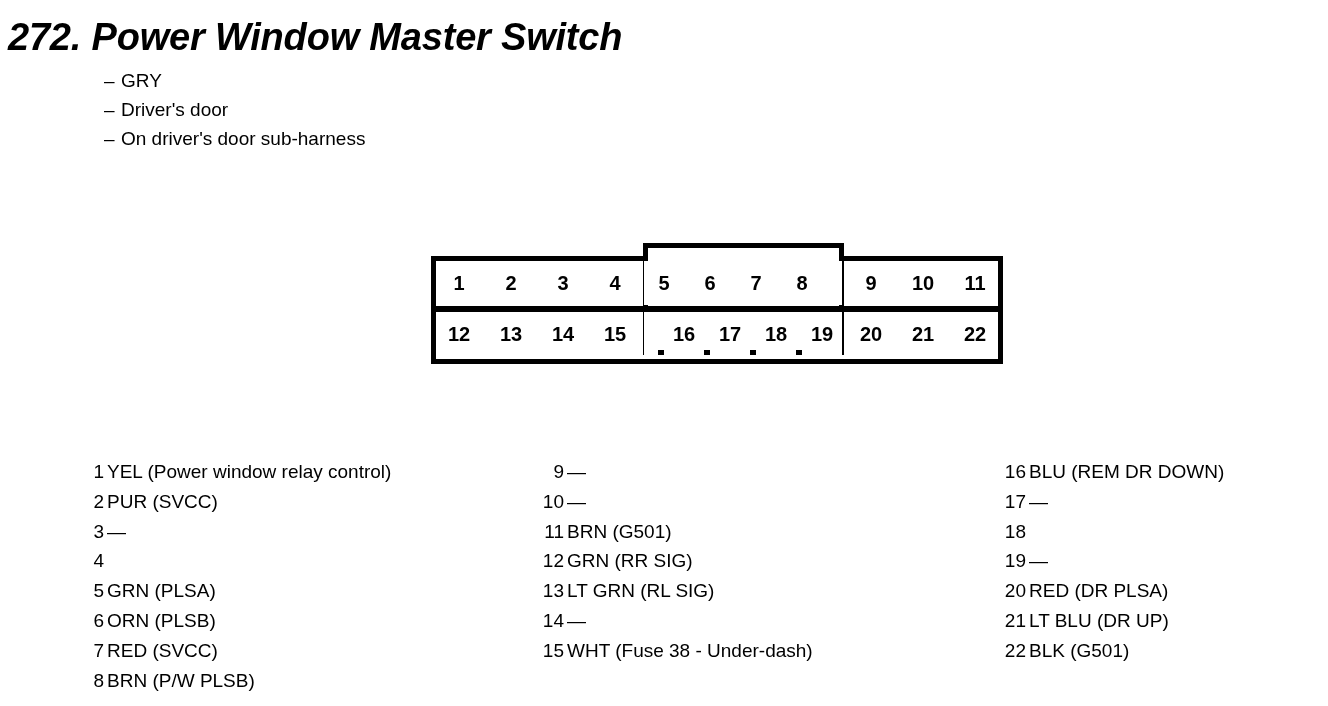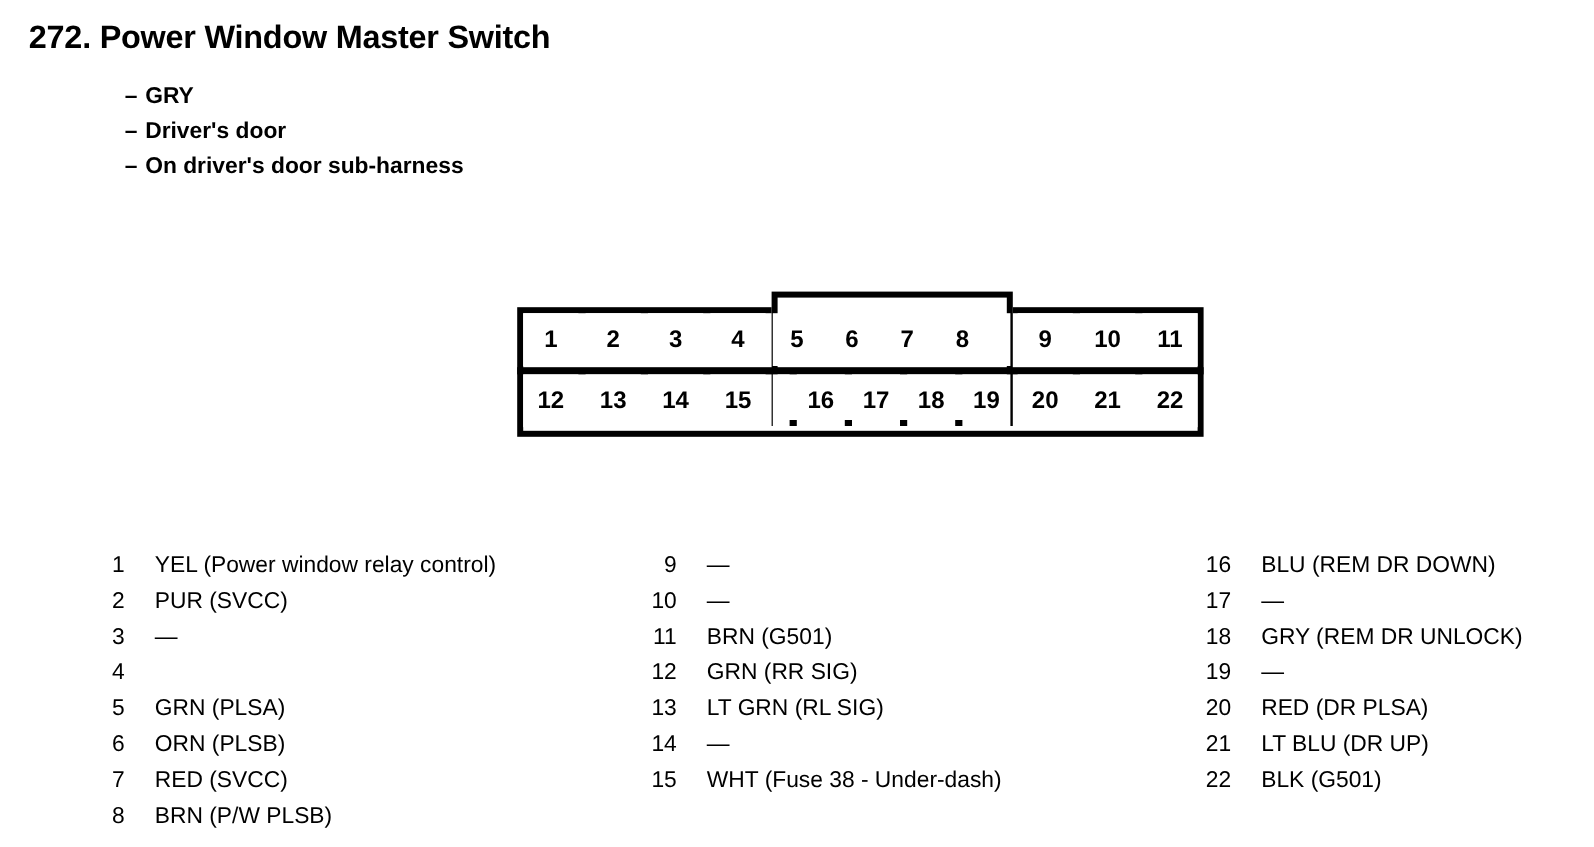--- a/index.html
+++ b/index.html
@@ -13,34 +13,34 @@
     height: 706px;
     position: relative;
     font-family: "Liberation Sans", sans-serif;
     color: #000000;
     overflow: hidden;
   }
 
   
   .page-title {
     position: absolute;
-    left: 24px;
+    left: 8px;
     top: 16px;
-    font-size: 27px;
+    font-size: 38px;
     font-weight: bold;
     letter-spacing: -0.2px;
     white-space: nowrap;
+    font-style: italic;
   }
   .bullet-list {
     position: absolute;
     left: 104px;
     top: 66px;
     font-size: 19px;
     line-height: 29px;
-    font-weight: bold;
   }
   .bullet-line {
     white-space: nowrap;
   }
   .bullet-dash {
     display: inline-block;
     width: 17px;
   }
 
   
@@ -128,21 +128,21 @@
     display: flex;
     white-space: nowrap;
   }
   .pin-num {
     display: inline-block;
     width: 24px;
     text-align: right;
     flex: 0 0 24px;
   }
   .pin-desc {
-    margin-left: 25px;
+    margin-left: 3px;
   }
 </style>
 </head>
 <body>
 
 <div class="page-title">272. Power Window Master Switch</div>
 
 <div class="bullet-list">
   <div class="bullet-line">
     <span class="bullet-dash">–</span><span>GRY</span>
@@ -257,21 +257,20 @@
     <div class="pin-row">
       <span class="pin-num">16</span>
       <span class="pin-desc">BLU (REM DR DOWN)</span>
     </div>
     <div class="pin-row">
       <span class="pin-num">17</span>
       <span class="pin-desc">—</span>
     </div>
     <div class="pin-row">
       <span class="pin-num">18</span>
-      <span class="pin-desc">GRY (REM DR UNLOCK)</span>
     </div>
     <div class="pin-row">
       <span class="pin-num">19</span>
       <span class="pin-desc">—</span>
     </div>
     <div class="pin-row">
       <span class="pin-num">20</span>
       <span class="pin-desc">RED (DR PLSA)</span>
     </div>
     <div class="pin-row">

